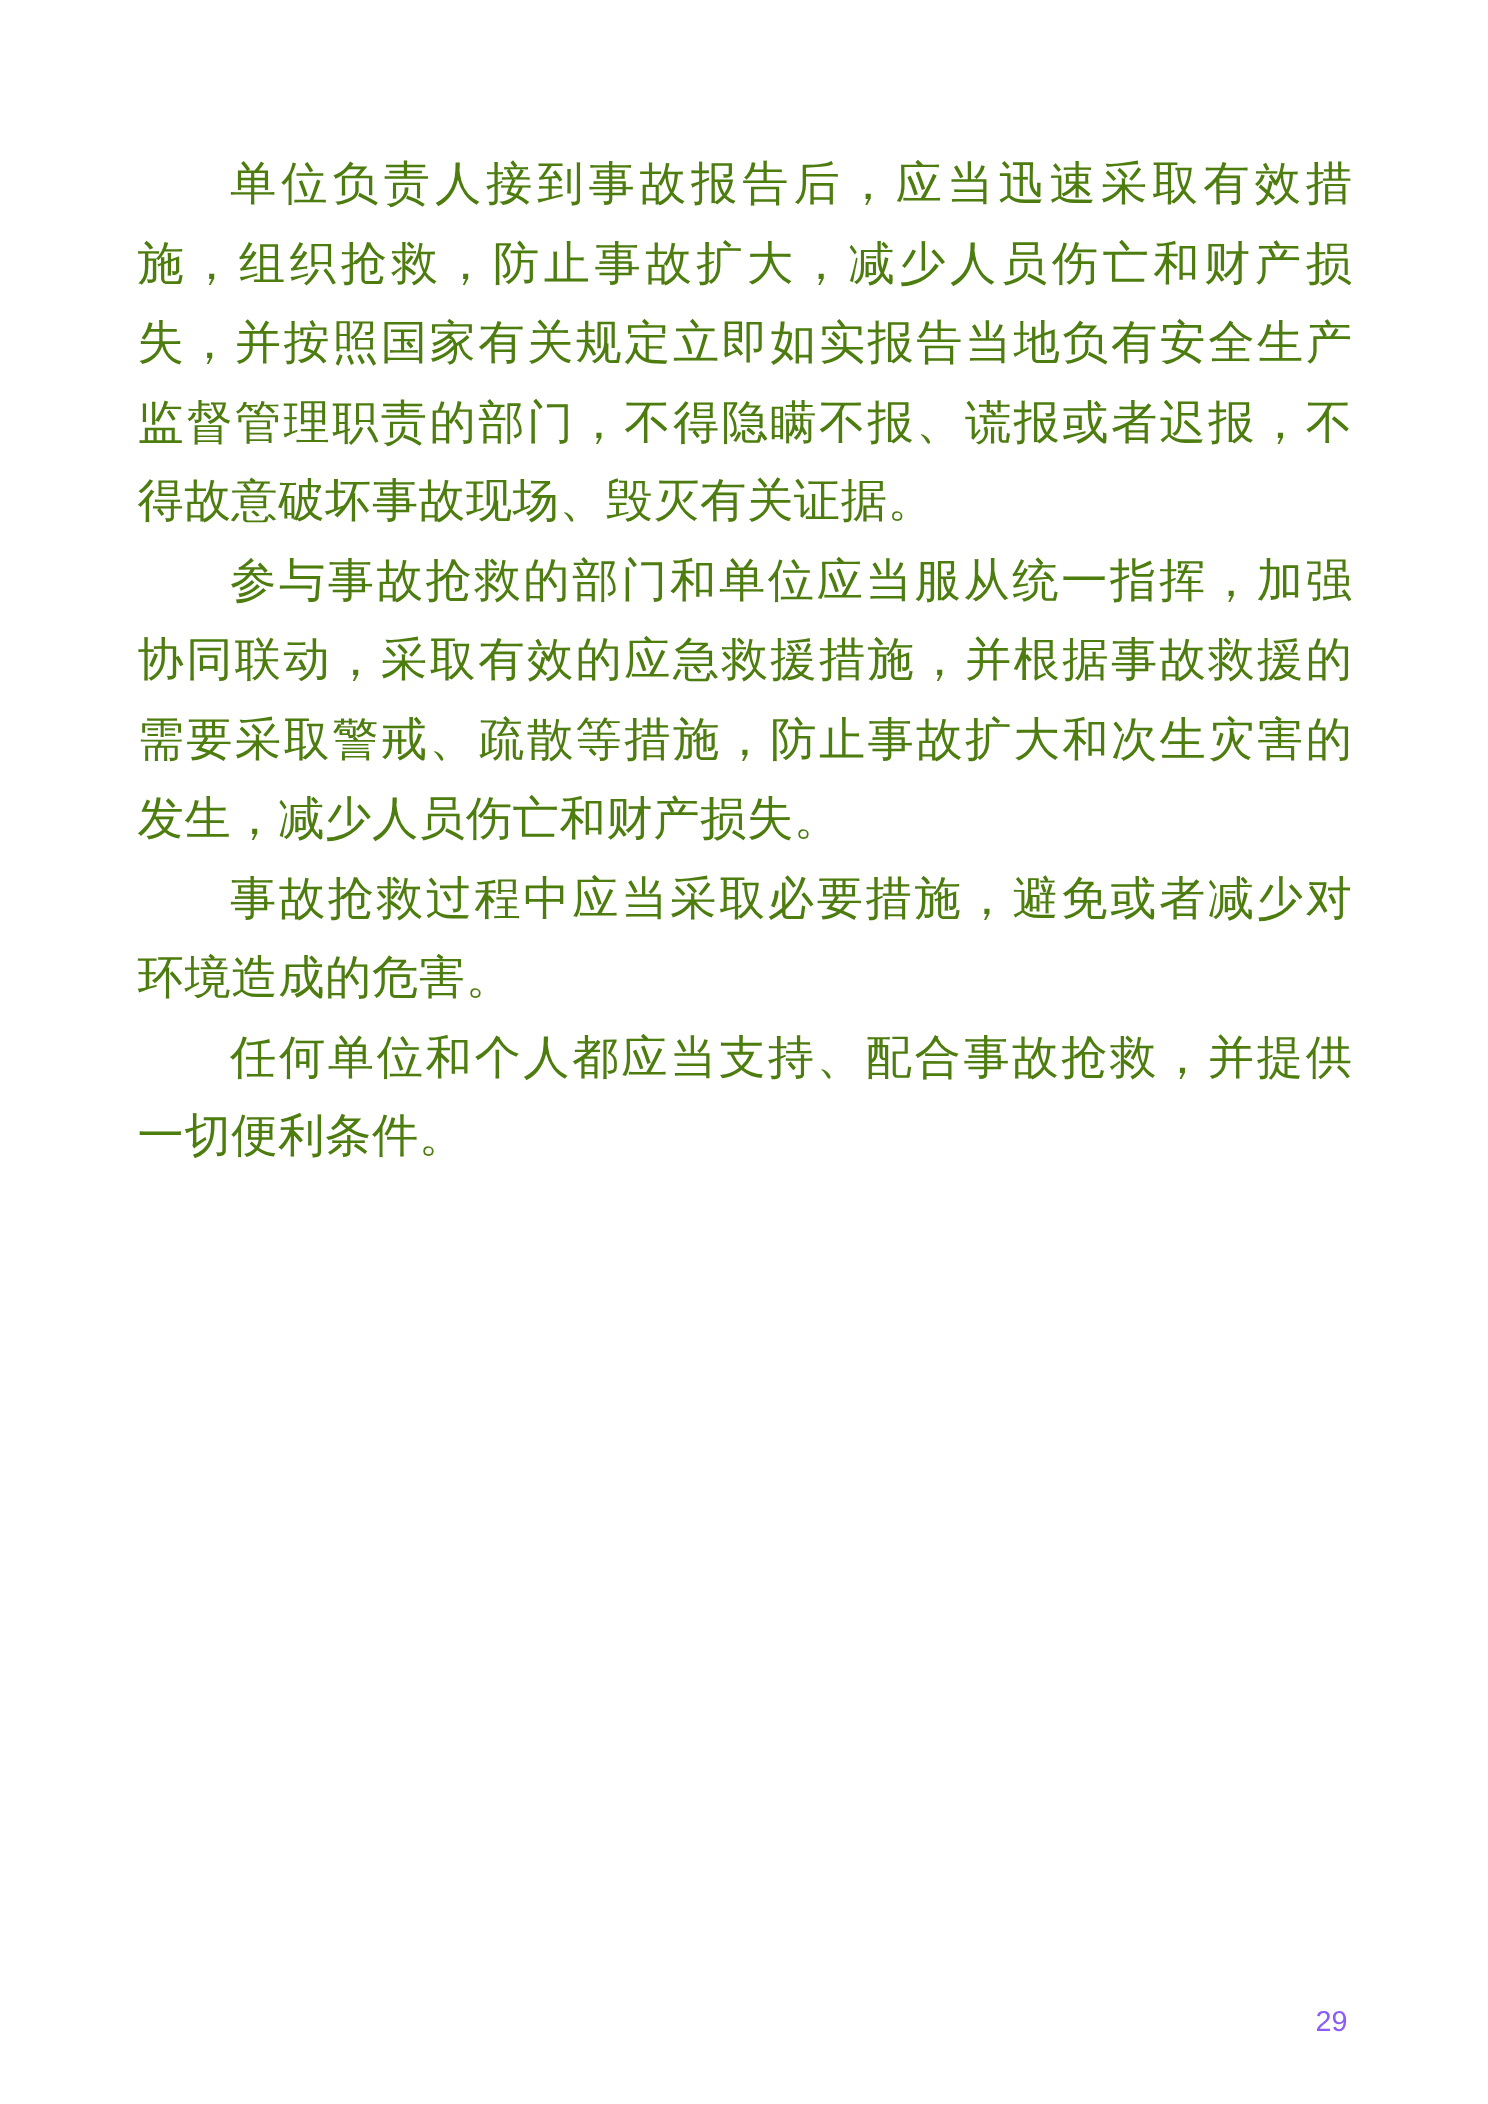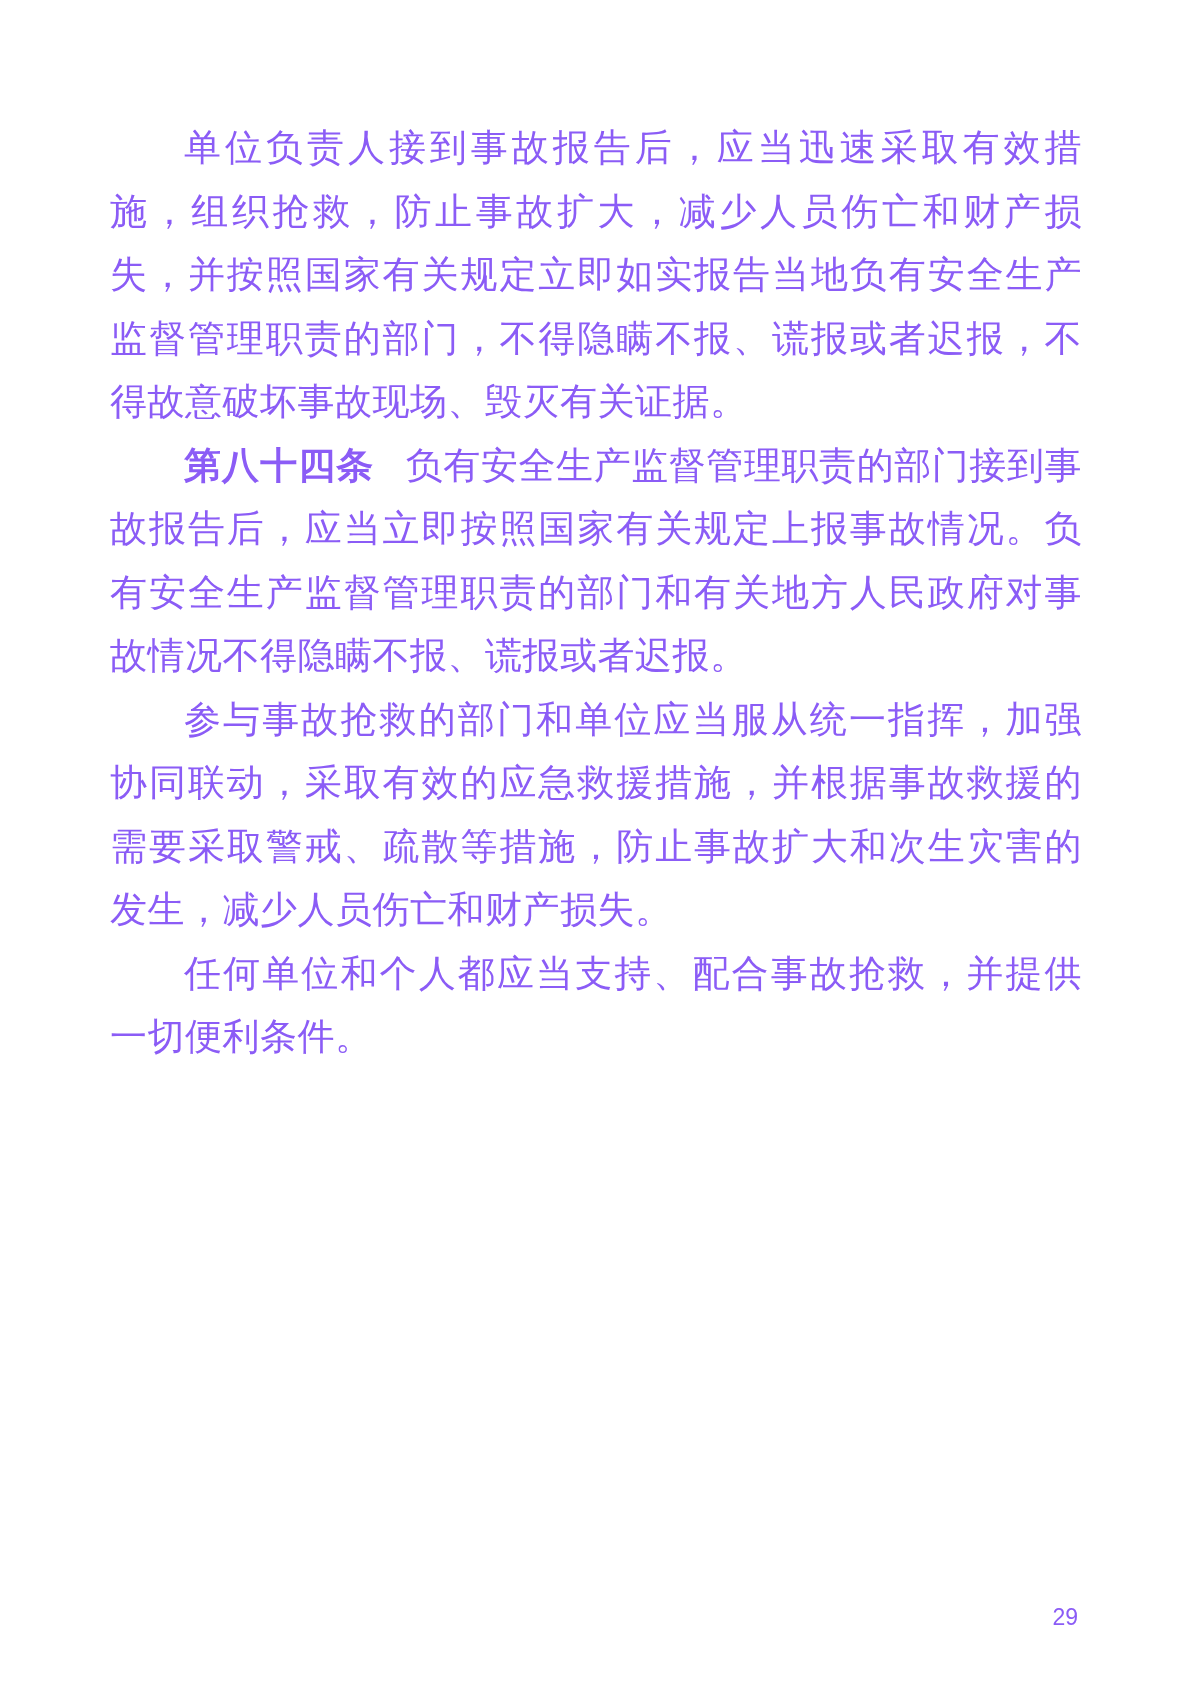--- a/index.html
+++ b/index.html
@@ -12,21 +12,21 @@
     height: 1683px;
     position: relative;
     font-family: "Liberation Serif", "DejaVu Serif", serif;
     overflow: hidden;
   }
   .doc-body {
     position: absolute;
     left: 110px;
     top: 116px;
     width: 972px;
-    color: #8b5cf6;
+    color: #4d7c0f;
     font-size: 37px;
     line-height: 63.5px;
     text-align: justify;
     letter-spacing: 0.5px;
   }
   .doc-body p {
     margin: 0;
     padding: 0;
     text-indent: 2em;
   }
@@ -43,18 +43,18 @@
     font-family: "Liberation Sans", "DejaVu Sans", sans-serif;
     font-size: 23px;
     color: #8b5cf6;
   }
 </style>
 </head>
 <body>
 
 <div class="doc-body">
     <p><span>单位负责人接到事故报告后，应当迅速采取有效措施，组织抢救，防止事故扩大，减少人员伤亡和财产损失，并按照国家有关规定立即如实报告当地负有安全生产监督管理职责的部门，不得隐瞒不报、谎报或者迟报，不得故意破坏事故现场、毁灭有关证据。</span></p>
-    <p><span class="article-number">第八十四条</span><span>负有安全生产监督管理职责的部门接到事故报告后，应当立即按照国家有关规定上报事故情况。负有安全生产监督管理职责的部门和有关地方人民政府对事故情况不得隐瞒不报、谎报或者迟报。</span></p>
     <p><span>参与事故抢救的部门和单位应当服从统一指挥，加强协同联动，采取有效的应急救援措施，并根据事故救援的需要采取警戒、疏散等措施，防止事故扩大和次生灾害的发生，减少人员伤亡和财产损失。</span></p>
+    <p><span>事故抢救过程中应当采取必要措施，避免或者减少对环境造成的危害。</span></p>
     <p><span>任何单位和个人都应当支持、配合事故抢救，并提供一切便利条件。</span></p>
   </div>
 
 <div class="page-number">29</div>
 
 </body></html>

